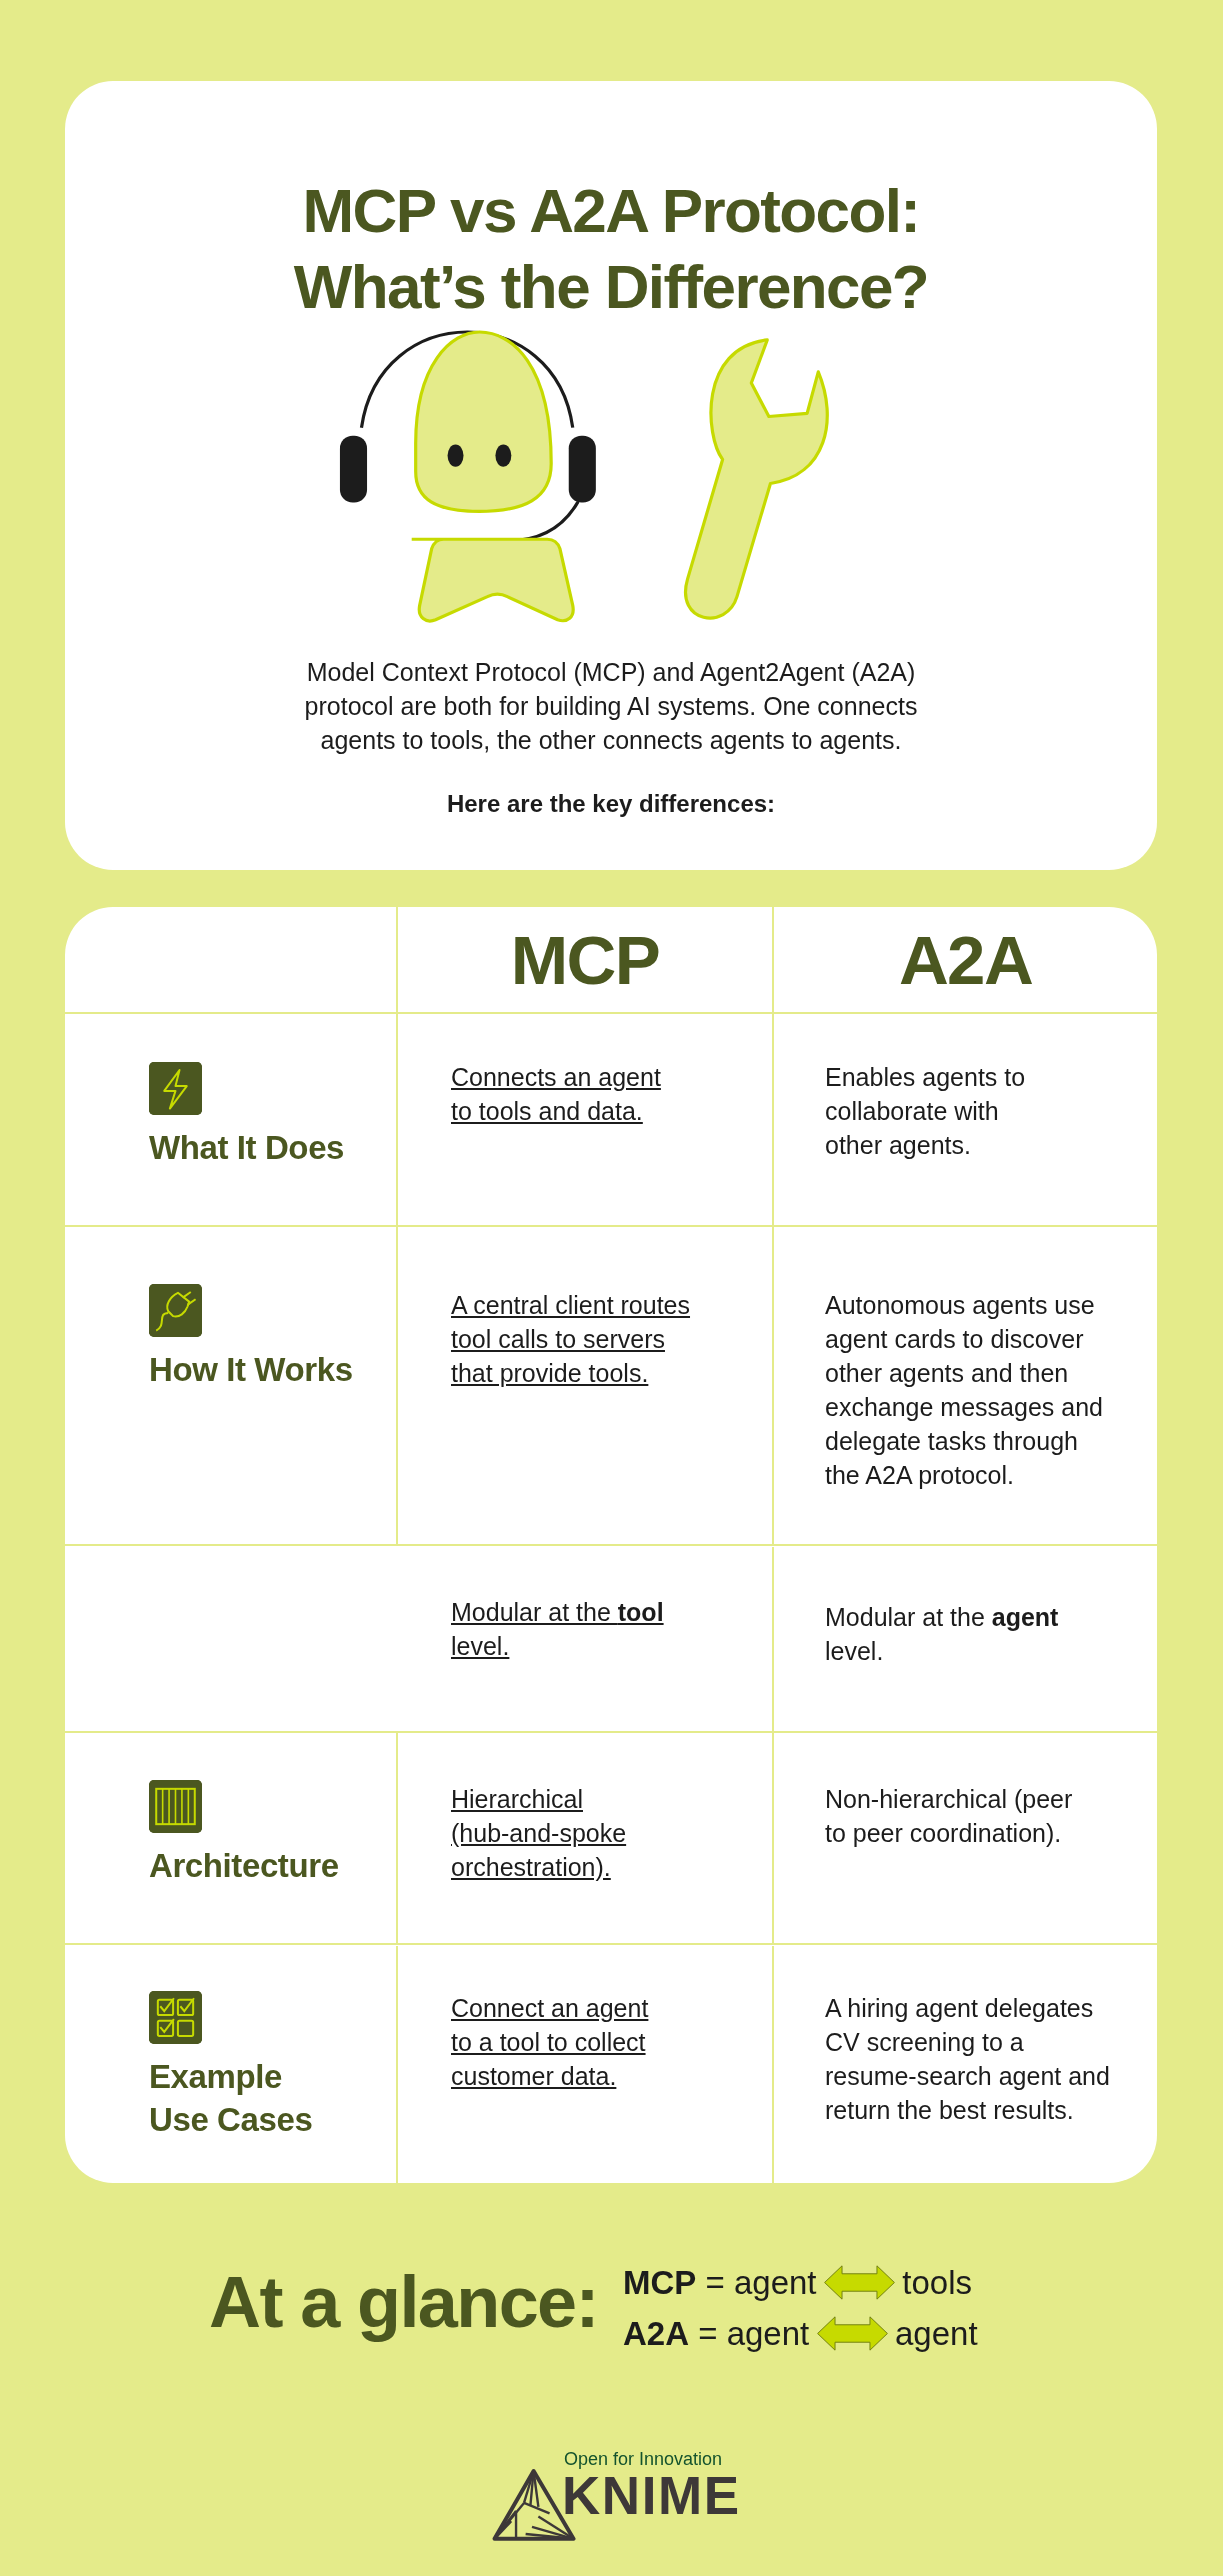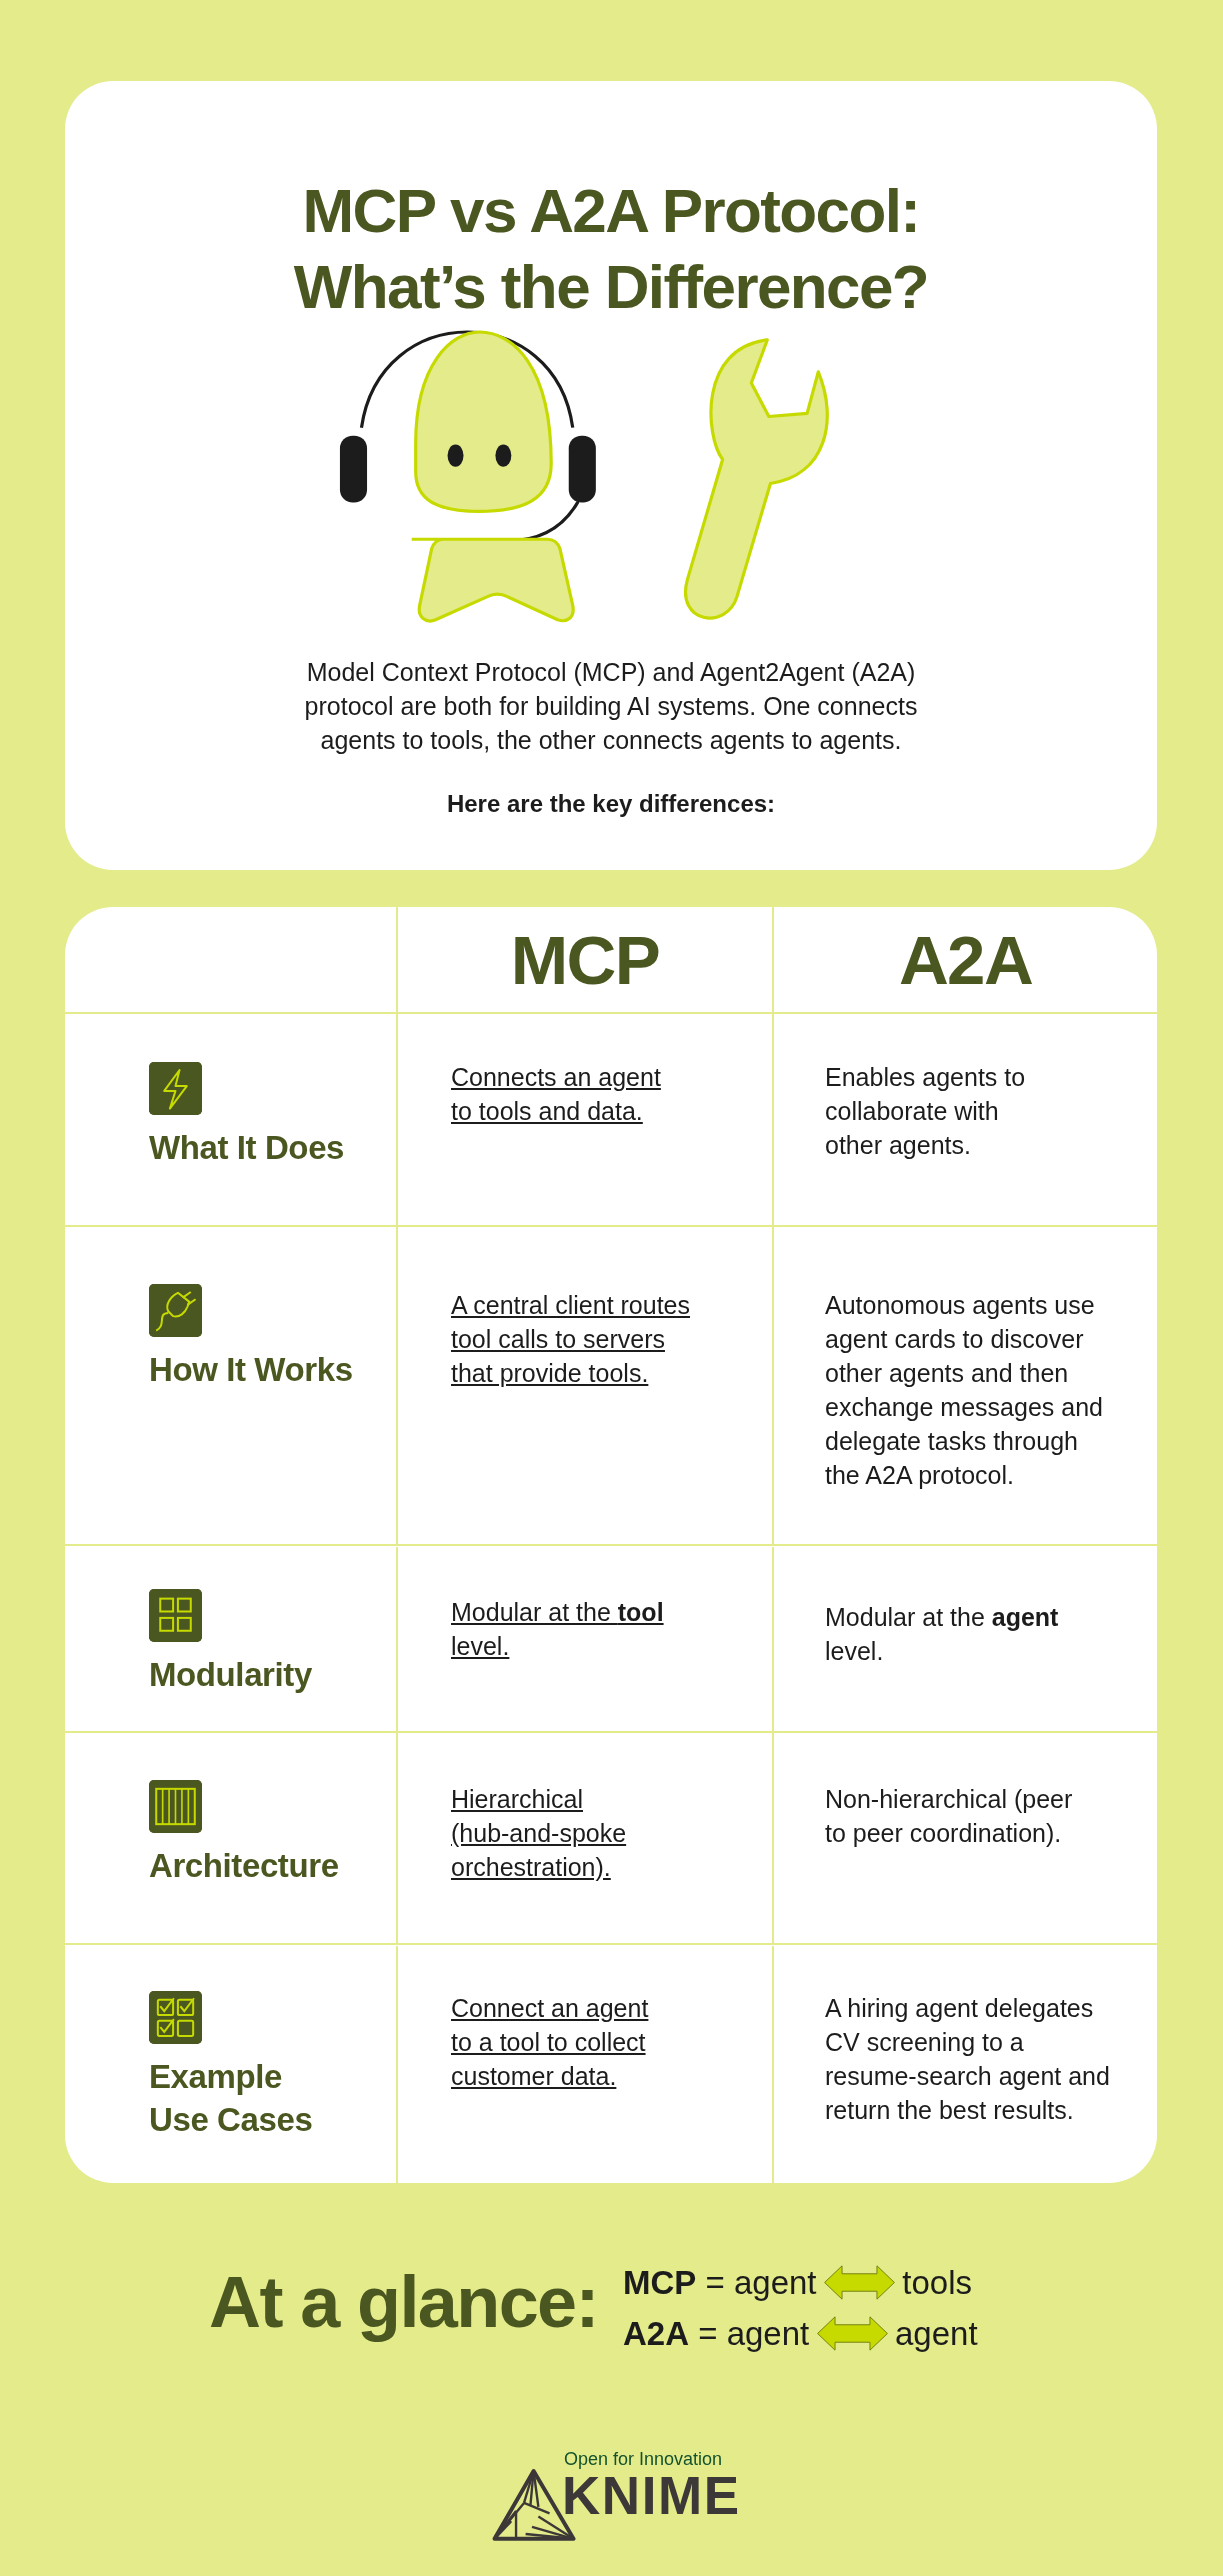--- a/index.html
+++ b/index.html
@@ -245,32 +245,20 @@
           <div>agent cards to discover</div>
           <div>other agents and then</div>
           <div>exchange messages and</div>
           <div>delegate tasks through</div>
           <div>the A2A protocol.</div>
         </div>
       </div>
     </div>
 
     <div class="row" style="top:640px;height:186px;">
-      <div class="cell c0">
-        <div class="label-wrap" style="top:42px;">
-          <svg class="row-icon" viewBox="0 0 66 66">
-            <rect width="66" height="66" rx="6" fill="#4b5720"></rect>
-            <rect x="14" y="12" width="16" height="16" fill="none" stroke="#c6da00" stroke-width="2.5"></rect>
-            <rect x="36" y="12" width="16" height="16" fill="none" stroke="#c6da00" stroke-width="2.5"></rect>
-            <rect x="14" y="36" width="16" height="16" fill="none" stroke="#c6da00" stroke-width="2.5"></rect>
-            <rect x="36" y="36" width="16" height="16" fill="none" stroke="#c6da00" stroke-width="2.5"></rect>
-          </svg>
-          <div class="row-label">Modularity</div>
-        </div>
-      </div>
       <div class="cell c1">
         <div class="cell-text" style="top:48px;">
           <div><span>Modular at the </span><b>tool</b></div>
           <div>level.</div>
         </div>
       </div>
       <div class="cell c2">
         <div class="cell-text" style="top:53px;">
           <div><span>Modular at the </span><b>agent</b></div>
           <div>level.</div>

